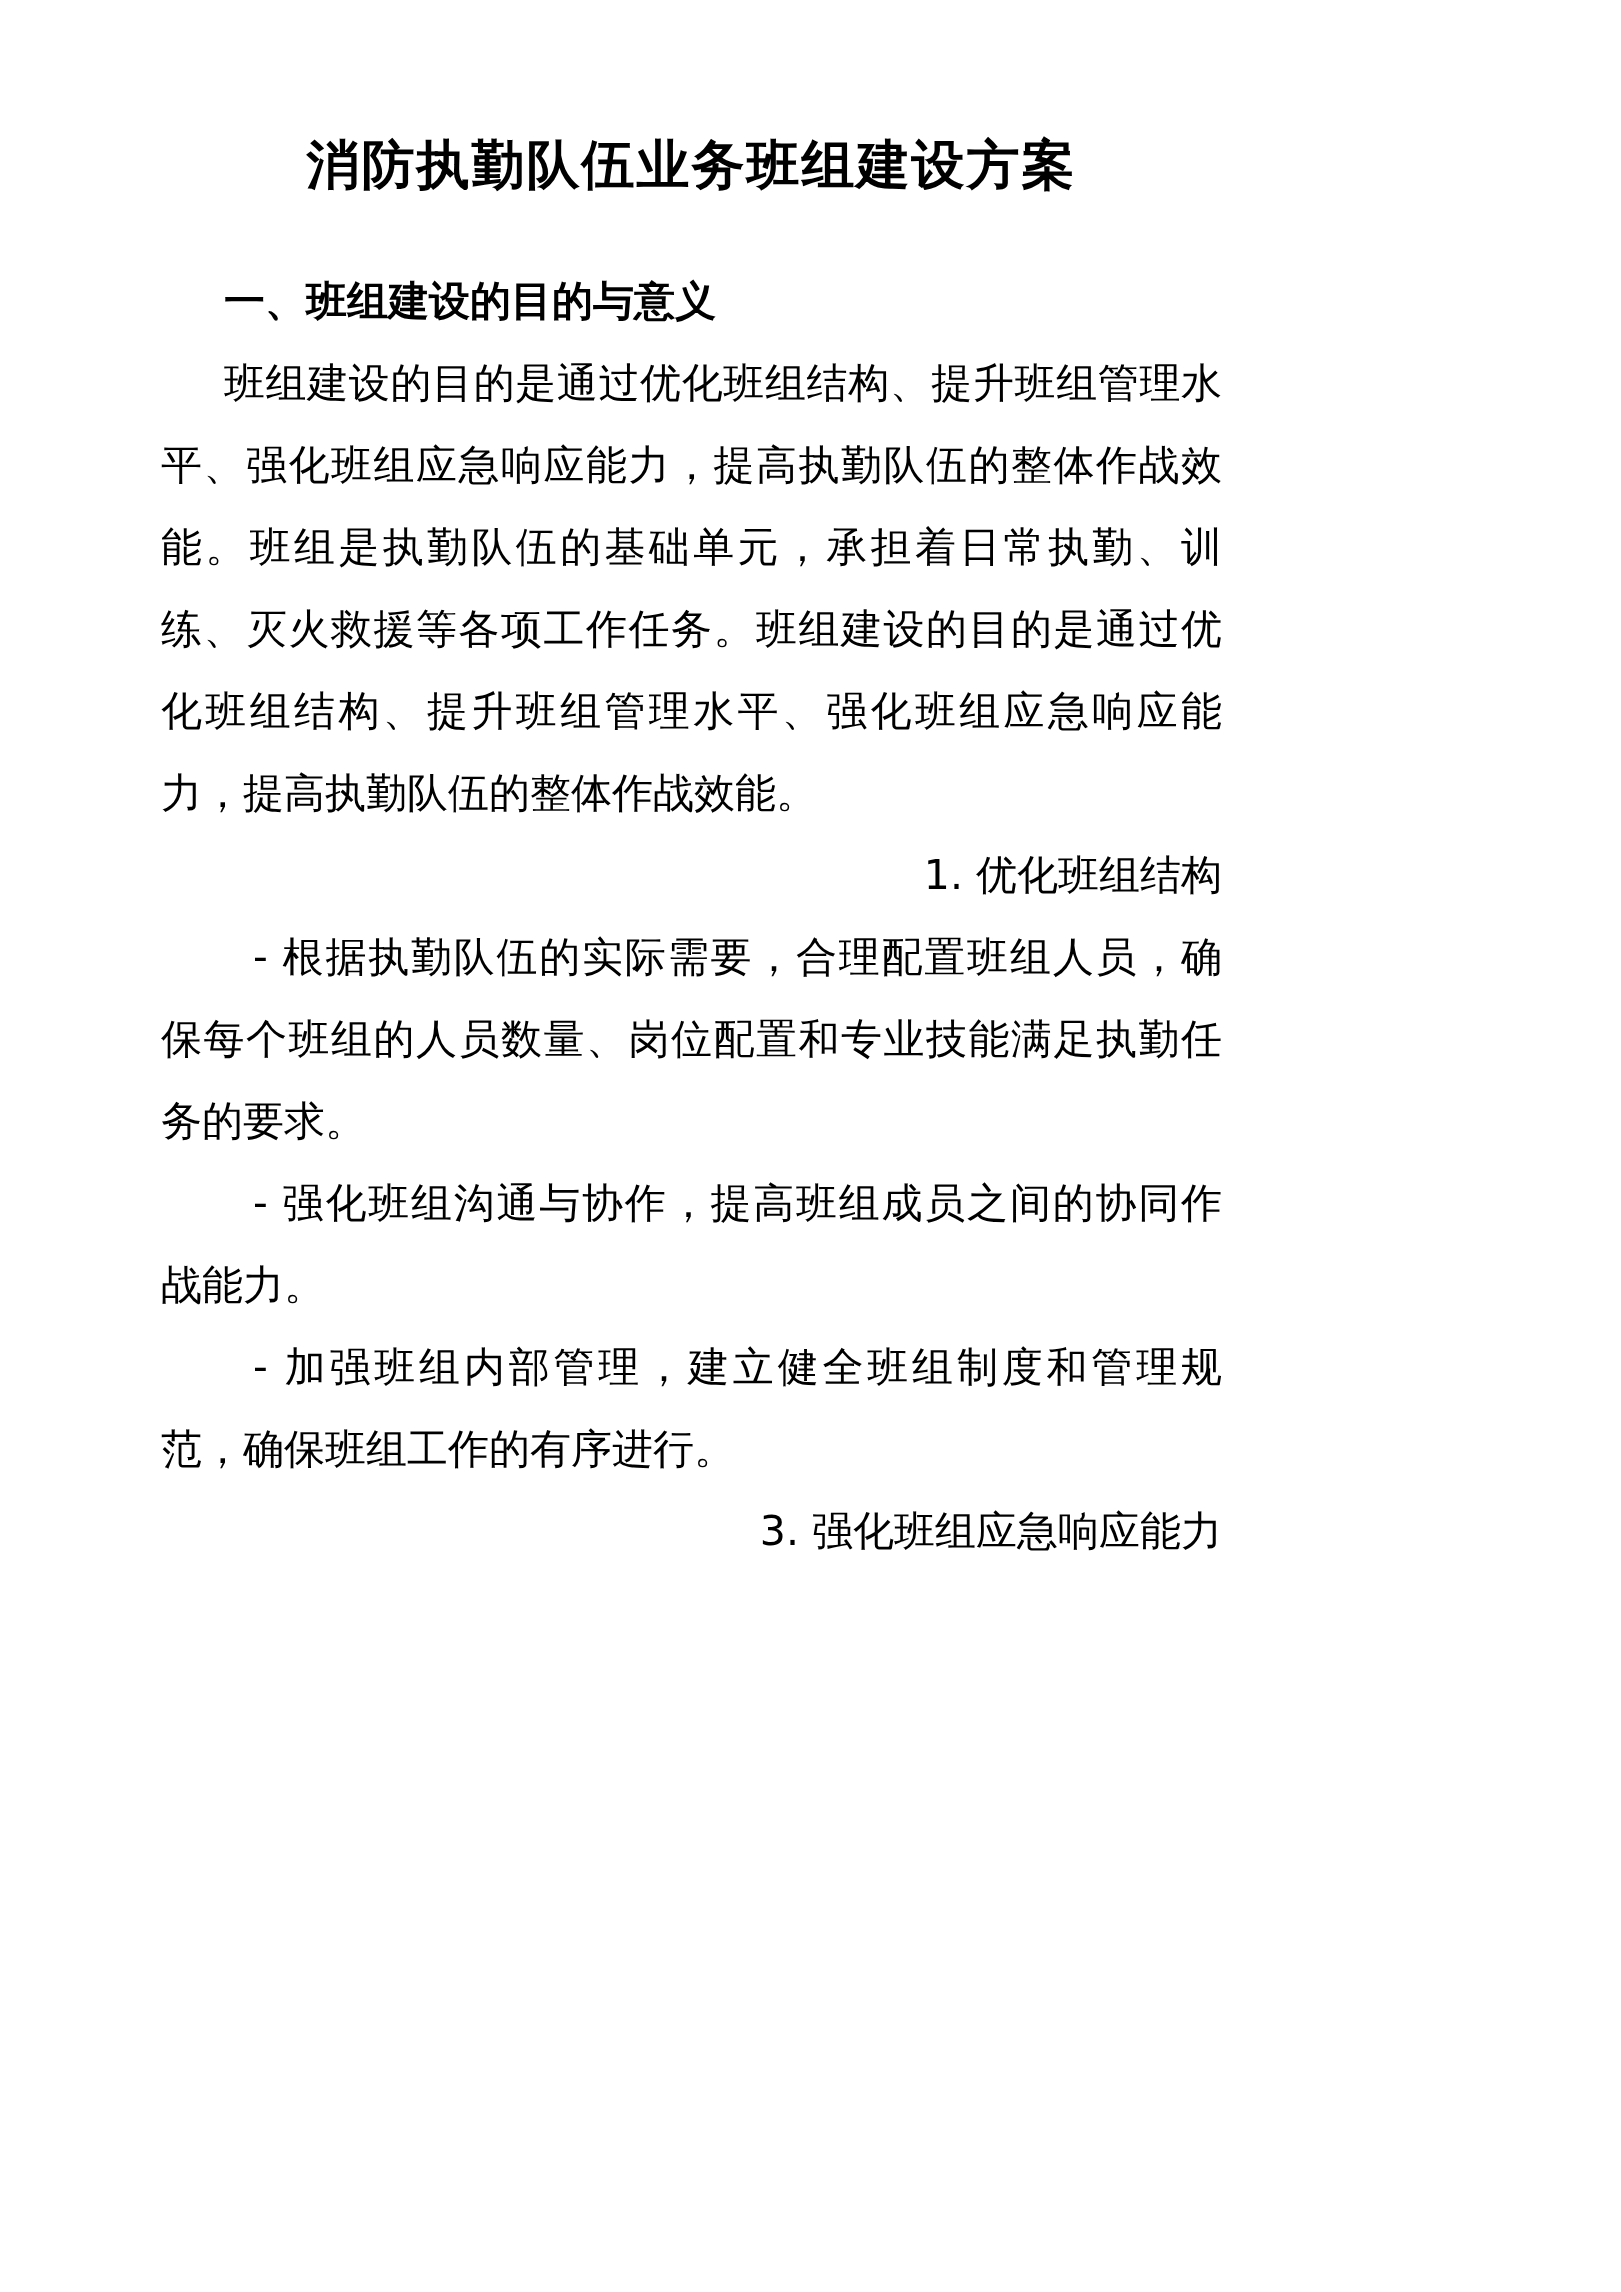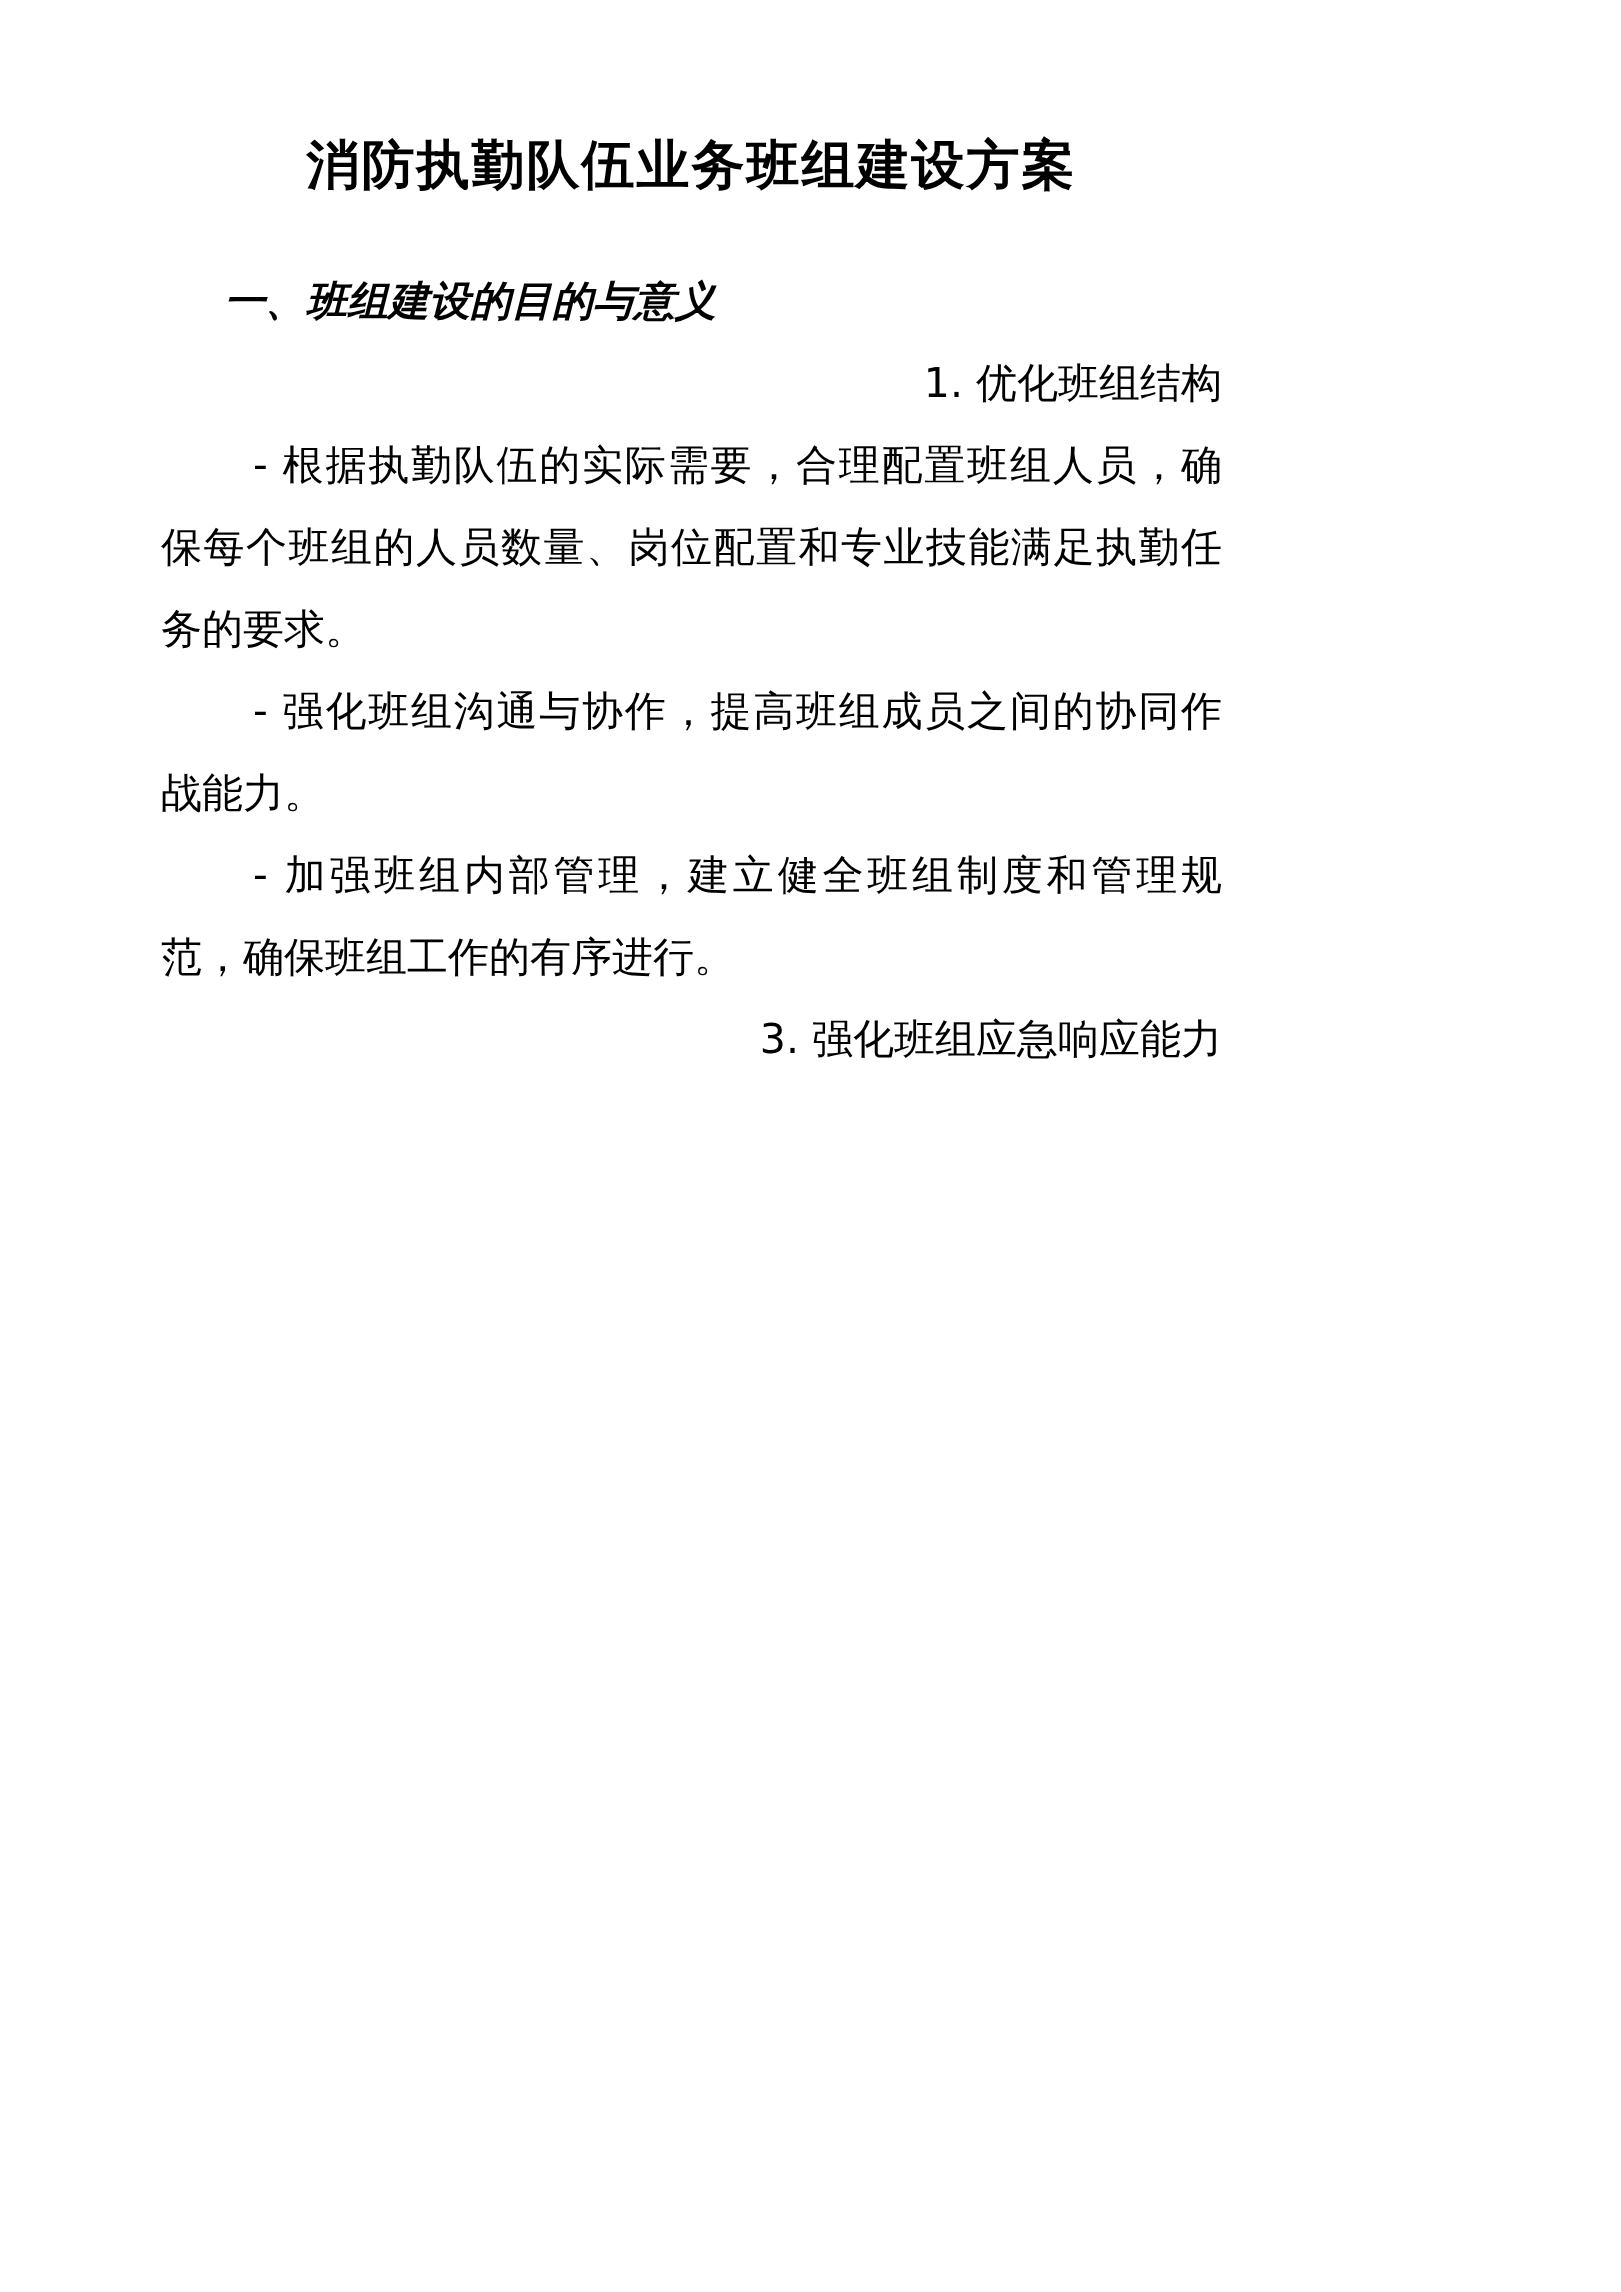--- a/index.html
+++ b/index.html
@@ -37,40 +37,40 @@
     margin: 0;
     padding: 0;
     text-align: justify;
     text-justify: inter-character;
     word-break: break-all;
   }
   .p-heading {
     font-weight: bold;
     text-indent: 63px;
     text-align: left;
-    font-style: italic;
   }
   .p-body {
     text-indent: 63px;
   }
   .p-numbered {
     text-indent: 63px;
     text-align: right;
   }
   .p-dash {
     text-indent: 92px;
   }
 </style>
 </head>
 <body>
 
 <div class="page">
   <h1 class="doc-title">消防执勤队伍业务班组建设方案</h1>
   <div class="doc-body">
       <p class="line p-heading">一、班组建设的目的与意义</p>
+      <p class="line p-body">班组建设的目的是通过优化班组结构、提升班组管理水平、强化班组应急响应能力，提高执勤队伍的整体作战效能。班组是执勤队伍的基础单元，承担着日常执勤、训练、灭火救援等各项工作任务。班组建设的目的是通过优化班组结构、提升班组管理水平、强化班组应急响应能力，提高执勤队伍的整体作战效能。</p>
       <p class="line p-numbered">1. 优化班组结构</p>
       <p class="line p-dash">- 根据执勤队伍的实际需要，合理配置班组人员，确保每个班组的人员数量、岗位配置和专业技能满足执勤任务的要求。</p>
       <p class="line p-dash">- 强化班组沟通与协作，提高班组成员之间的协同作战能力。</p>
       <p class="line p-dash">- 加强班组内部管理，建立健全班组制度和管理规范，确保班组工作的有序进行。</p>
       <p class="line p-numbered">3. 强化班组应急响应能力</p>
     </div>
 </div>
 
 
 </body></html>

